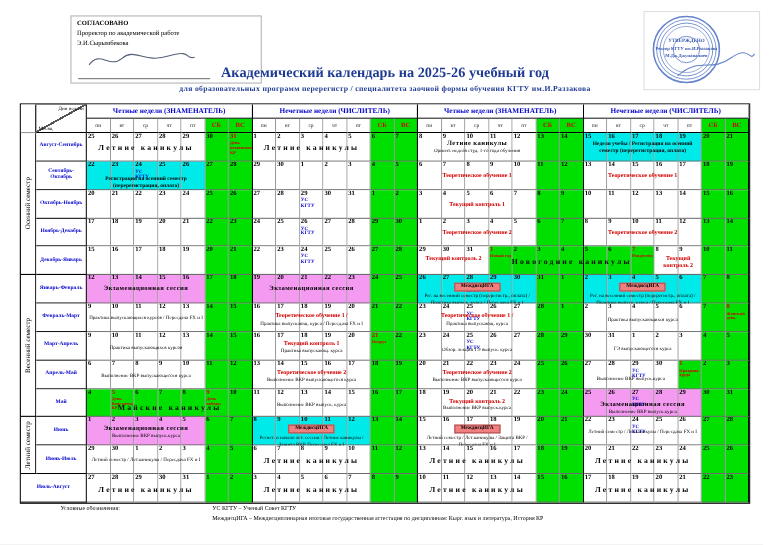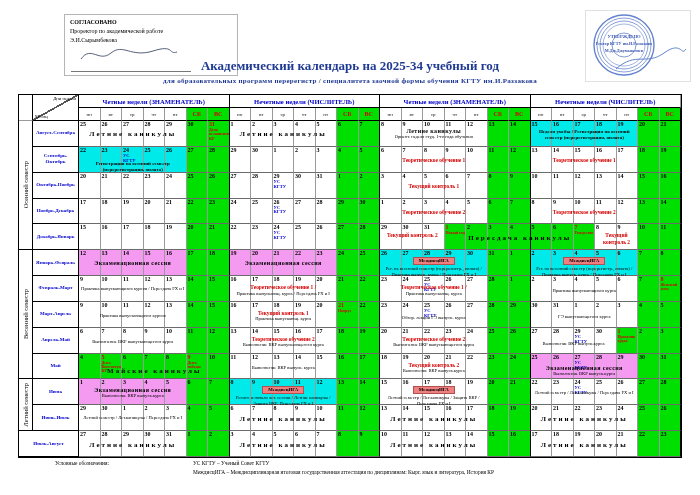--- a/index.html
+++ b/index.html
@@ -88,21 +88,21 @@
         <circle cx="38" cy="34" r="21" stroke-width="0.6"></circle>
         <circle cx="38" cy="34" r="12" stroke-width="0.8"></circle>
         <path d="M30 58 C 50 40, 60 55, 78 42 S 95 46, 100 38" stroke-width="1"></path>
       </g>
       <text class="stxt" x="38" y="27" font-size="4.6" text-anchor="middle">УТВЕРЖДЕНО</text>
       <text class="stxt" x="38" y="34" font-size="4.2" text-anchor="middle">Ректор КГТУ им.И.Раззакова</text>
       <text class="stxt" x="38" y="41" font-size="4.2" text-anchor="middle">М.Дж.Джуманалиев</text>
     </svg>
   </div>
 
-  <div class="title">Академический календарь на 2025-34 учебный год</div>
+  <div class="title">Академический календарь на 2025-26 учебный год</div>
   <div class="subtitle">для образовательных программ перерегистр / специалитета заочной формы обучения КГТУ им.И.Раззакова</div>
 
   <div id="cal">
       <div class="tcell semcol" style="grid-area: 1 / 1 / 3;"></div>
       <div class="tcell corner" style="grid-area: 1 / 2 / 3;">
         <span class="cor-t">Дни недели</span>
         <span class="cor-b">Месяц</span>
       </div>
       <div class="tcell ghdr gsep" style="grid-area: 1 / 3 / auto / 10;">Четные недели (ЗНАМЕНАТЕЛЬ)</div>
       <div class="tcell ghdr gsep" style="grid-area: 1 / 10 / auto / 17;">Нечетные недели (ЧИСЛИТЕЛЬ)</div>
@@ -605,21 +605,21 @@
       <div class="tcell day bg-g" style="grid-area: 7 / 29;">
         <span class="dnum">10</span>
       </div>
       <div class="tcell day bg-g gsep" style="grid-area: 7 / 30;">
         <span class="dnum">11</span>
       </div>
       <div class="plabel" style="grid-area: 7 / 17 / auto / 20; padding-top: 8px;">
         <span class="l-red">Текущий контроль 2</span>
       </div>
       <div class="plabel" style="grid-area: 7 / 20 / auto / 27; padding-top: 10px;">
-        <span class="l-big">Пересдача каникулы</span>
+        <span class="l-big">Новогодние каникулы</span>
       </div>
       <div class="plabel" style="grid-area: 7 / 27 / auto / 29; padding-top: 8px;">
         <span class="l-red">Текущий контроль 2</span>
       </div>
       <div class="tcell month" style="grid-area: 8 / 2;">Январь-Февраль</div>
       <div class="tcell day bg-p" style="grid-area: 8 / 3;">
         <span class="dnum">12</span>
       </div>
       <div class="tcell day bg-p" style="grid-area: 8 / 4;">
         <span class="dnum">13</span>

